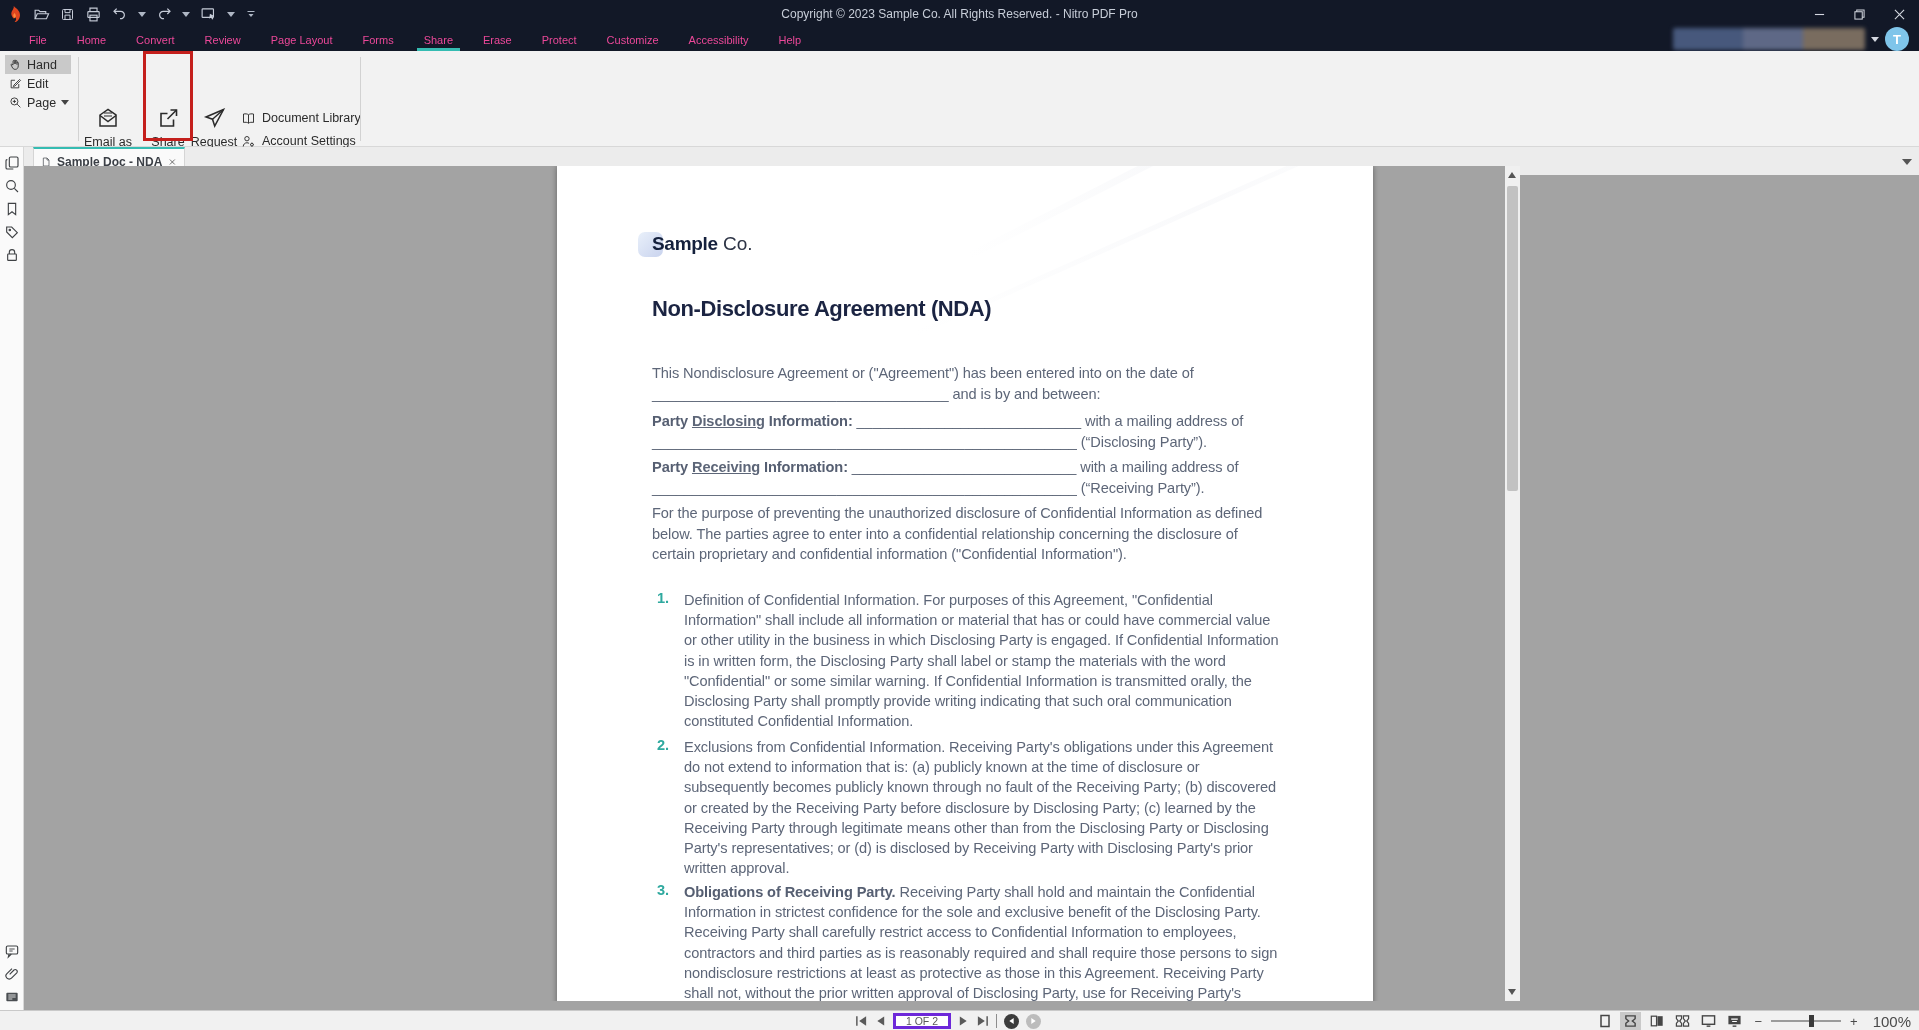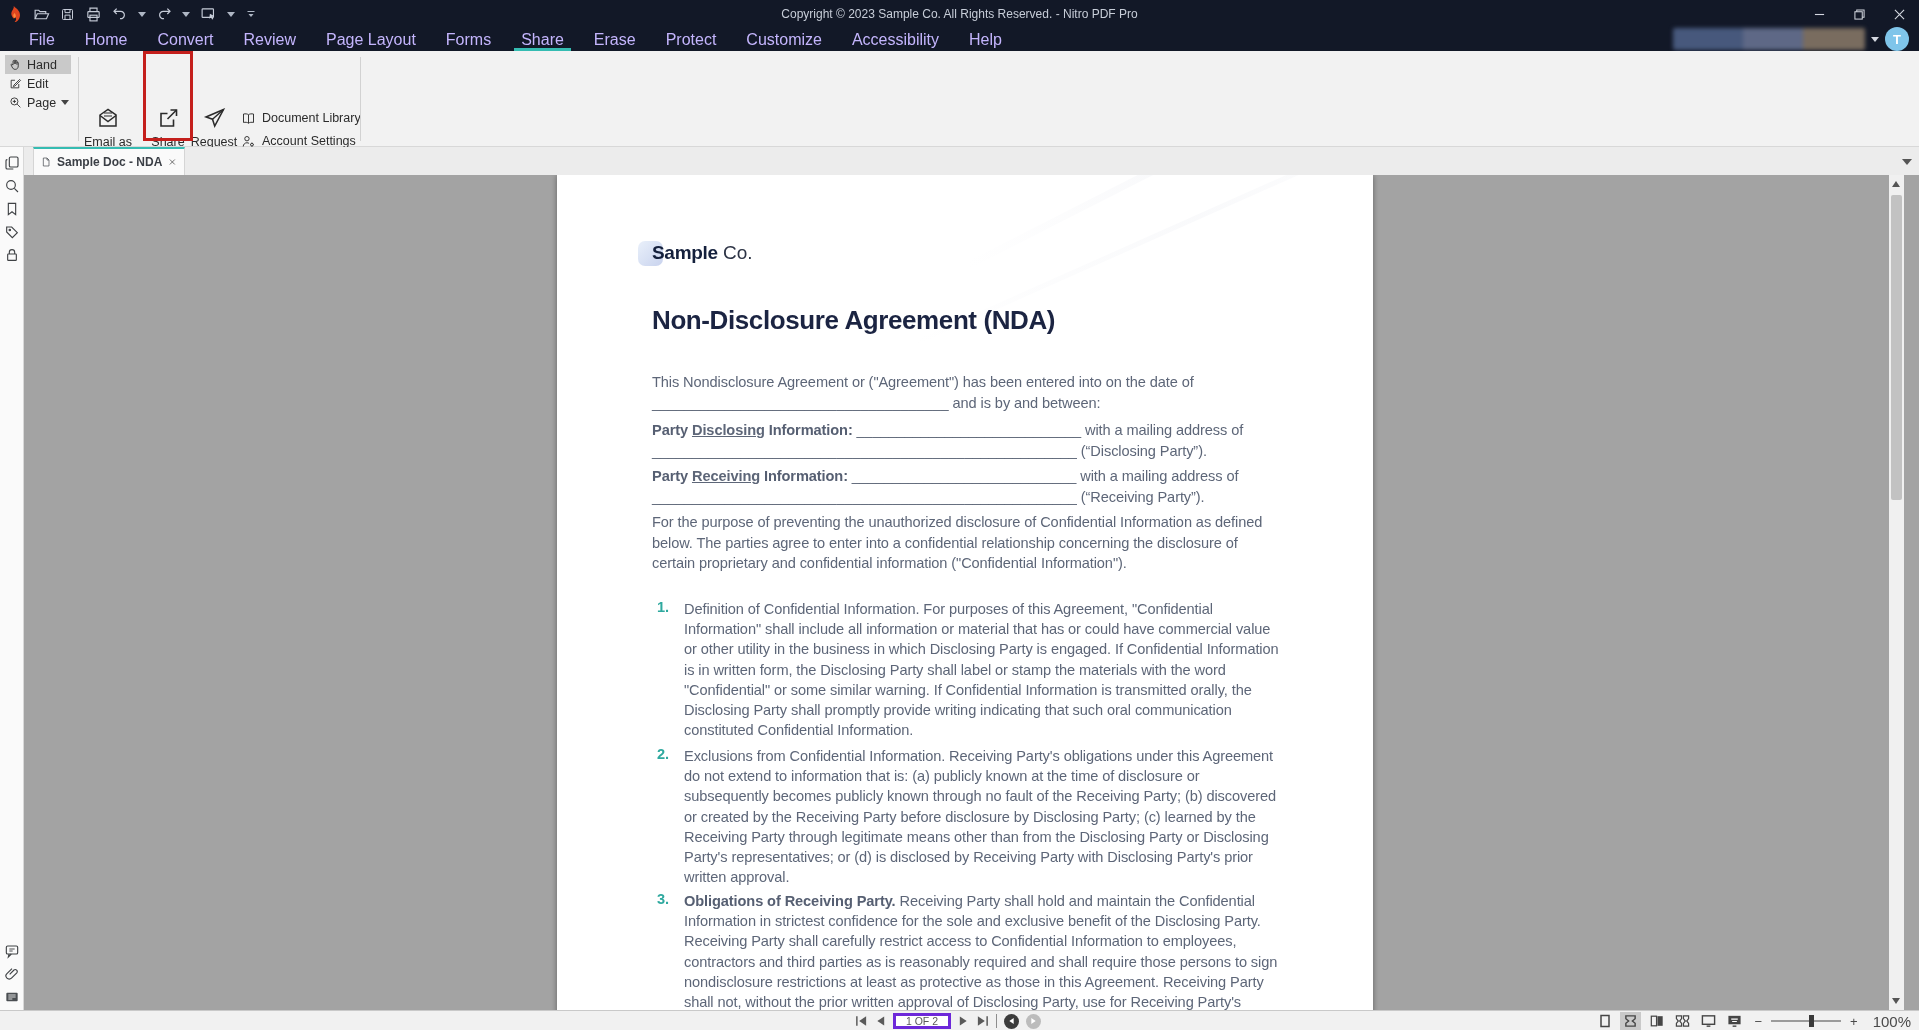--- a/index.html
+++ b/index.html
@@ -10,21 +10,21 @@
   .titlebar { left:0; top:0; width:1919px; height:28px; background:#121827; display:flex; align-items:center; }
   .qat { display:flex; align-items:center; gap:10px; padding-left:8px; }
   .qat svg { display:block; }
   .caret-sm { width:0; height:0; border-left:4px solid transparent; border-right:4px solid transparent; border-top:5px solid #aeb6c4; }
   .win-title { position:absolute; left:0; right:0; text-align:center; color:#c7cdd8; font-size:12px; pointer-events:none; }
   .winctl { position:absolute; right:0; top:0; height:28px; display:flex; }
   .winctl .wbtn { width:40px; height:28px; display:flex; align-items:center; justify-content:center; color:#d4d8e0; }
 
   
   .menubar { left:0; top:28px; width:1919px; height:23px; background:#121827; display:flex; align-items:center; padding-left:14px; }
-  .menu-item { color:#c4b5fd; font-size:16px; padding:0 15px; height:23px; display:flex; align-items:center; position:relative; cursor:default; }
+  .menu-item { color:#ec4899; font-size:11px; padding:0 15px; height:23px; display:flex; align-items:center; position:relative; cursor:default; }
   .menu-item.active::after { content:""; position:absolute; left:8px; right:8px; bottom:0; height:3px; background:#35bcb2; }
   .user-area { position:absolute; right:10px; top:-3px; height:28px; display:flex; align-items:center; gap:6px; }
   .blurname { width:192px; height:22px; border-radius:2px; display:flex; filter:blur(2px); overflow:hidden; }
   .blurname i { display:block; height:100%; }
   .avatar { width:24px; height:24px; border-radius:50%; background:#7fc5ea; color:#fff; font-size:13px; font-weight:bold; display:flex; align-items:center; justify-content:center; }
 
   
   .ribbon { left:0; top:51px; width:1919px; height:96px; background:#f2f2f2; border-bottom:1px solid #d8d8d8; }
   .tool-row { position:absolute; left:5px; width:66px; height:19px; display:flex; align-items:center; gap:5px; font-size:12.5px; color:#2b2b2b; padding-left:4px; }
   .tool-row.selected { background:#c9c9c9; }
@@ -40,28 +40,28 @@
   .tabbar { left:24px; top:147px; width:1895px; height:28px; background:#ececec; }
   .doctab { position:absolute; left:9px; top:0; width:152px; height:28px; background:#fafafa; border-top:2px solid #35bcb2; border-left:1px solid #d5d5d5; border-right:1px solid #d5d5d5; display:flex; align-items:center; gap:7px; padding:0 8px; }
   .doctab .ttl { font-size:12px; font-weight:bold; color:#3b3f46; white-space:nowrap; }
   .tab-dd { position:absolute; right:5px; top:7px; }
 
   
   .sidebar { left:0; top:147px; width:24px; height:863px; background:#fafafa; border-right:1px solid #d8d8d8; }
   .sb-ic { position:absolute; left:4px; width:16px; height:16px; }
 
   
-  .docarea { left:24px; top:175px; width:1880px; height:835px; background:#a3a3a3; overflow:hidden; }
+  .docarea { left:24px; top:166px; width:1496px; height:835px; background:#a3a3a3; overflow:hidden; }
   .page { position:absolute; left:533px; top:0; width:816px; height:860px; background:#ffffff; box-shadow:0 0 6px rgba(0,0,0,.4); overflow:hidden; }
   .streak { position:absolute; background:linear-gradient(90deg,rgba(255,255,255,0),rgba(244,245,248,0.9),rgba(255,255,255,0)); }
   .logo-sq { position:absolute; left:81px; top:66px; width:25px; height:25px; border-radius:7px; background:linear-gradient(135deg,#e9f0fa,#c9d3ee); }
   .logo-txt { position:absolute; left:95px; top:67px; font-size:19px; color:#14203c; }
   .logo-txt b { font-weight:bold; letter-spacing:-0.3px; }
   .logo-txt span { font-weight:normal; color:#2c3345; }
-  .doc-h1 { position:absolute; left:95px; top:130px; font-size:26px; font-weight:800; letter-spacing:-0.4px; color:#1b2442; }
+  .doc-h1 { position:absolute; left:95px; top:130px; font-size:22px; font-weight:800; letter-spacing:-0.4px; color:#1b2442; }
   .body-p { position:absolute; left:95px; width:628px; font-size:14.6px; line-height:20.5px; color:#5d6678; letter-spacing:-0.1px; }
   .body-p b { font-weight:bold; color:#565f72; }
   .body-p .und { font-weight:bold; text-decoration:underline; }
   .li-num { position:absolute; left:100px; width:22px; font-size:14.6px; font-weight:bold; color:#2fa99f; }
   .li-txt { position:absolute; left:127px; width:596px; font-size:14.6px; line-height:20.2px; color:#5d6678; letter-spacing:-0.1px; }
   .li-txt b { color:#565f72; }
 
   
   .vscroll { position:absolute; right:0; top:0; width:15px; height:835px; background:#f0f0f0; }
   .vthumb { position:absolute; left:2px; top:20px; width:11px; height:305px; background:#c2c2c2; border-radius:2px; }

